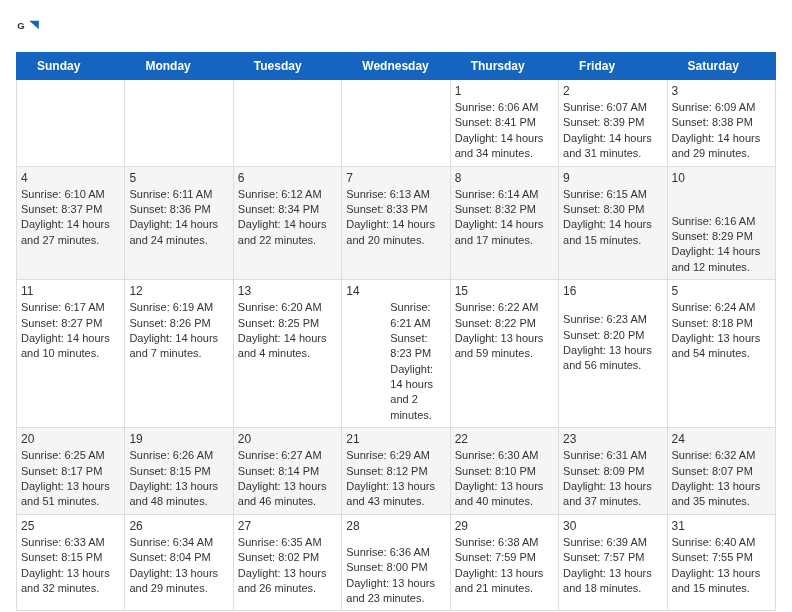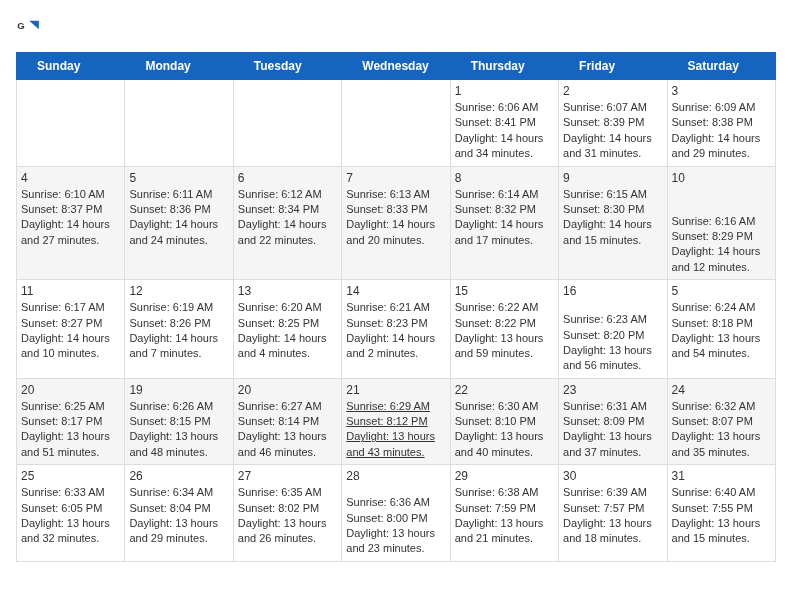--- a/index.html
+++ b/index.html
@@ -209,21 +209,21 @@
         </td>
         <td>
           <span class="day-num">13</span>
           <div class="day-info" style="white-space: pre-line;">Sunrise: 6:20 AM
 Sunset: 8:25 PM
 Daylight: 14 hours
 and 4 minutes.</div>
         </td>
         <td>
           <span class="day-num">14</span>
-          <div class="day-info" style="white-space: pre-line;">Sunrise: 6:21 AM
+          <div class="day-info" style="white-space: pre-line; margin-left: 44px;">Sunrise: 6:21 AM
 Sunset: 8:23 PM
 Daylight: 14 hours
 and 2 minutes.</div>
         </td>
         <td>
           <span class="day-num">15</span>
           <div class="day-info" style="white-space: pre-line;">Sunrise: 6:22 AM
 Sunset: 8:22 PM
 Daylight: 13 hours
 and 59 minutes.</div>
@@ -260,21 +260,21 @@
         </td>
         <td>
           <span class="day-num">20</span>
           <div class="day-info" style="white-space: pre-line;">Sunrise: 6:27 AM
 Sunset: 8:14 PM
 Daylight: 13 hours
 and 46 minutes.</div>
         </td>
         <td>
           <span class="day-num">21</span>
-          <div class="day-info" style="white-space: pre-line; text-decoration: underline;">Sunrise: 6:29 AM
+          <div class="day-info" style="white-space: pre-line;">Sunrise: 6:29 AM
 Sunset: 8:12 PM
 Daylight: 13 hours
 and 43 minutes.</div>
         </td>
         <td>
           <span class="day-num">22</span>
           <div class="day-info" style="white-space: pre-line;">Sunrise: 6:30 AM
 Sunset: 8:10 PM
 Daylight: 13 hours
 and 40 minutes.</div>
@@ -291,21 +291,21 @@
           <div class="day-info" style="white-space: pre-line;">Sunrise: 6:32 AM
 Sunset: 8:07 PM
 Daylight: 13 hours
 and 35 minutes.</div>
         </td>
       </tr>
       <tr>
         <td>
           <span class="day-num">25</span>
           <div class="day-info" style="white-space: pre-line;">Sunrise: 6:33 AM
-Sunset: 6:05 PM
+Sunset: 8:15 PM
 Daylight: 13 hours
 and 32 minutes.</div>
         </td>
         <td>
           <span class="day-num">26</span>
           <div class="day-info" style="white-space: pre-line;">Sunrise: 6:34 AM
 Sunset: 8:04 PM
 Daylight: 13 hours
 and 29 minutes.</div>
         </td>

